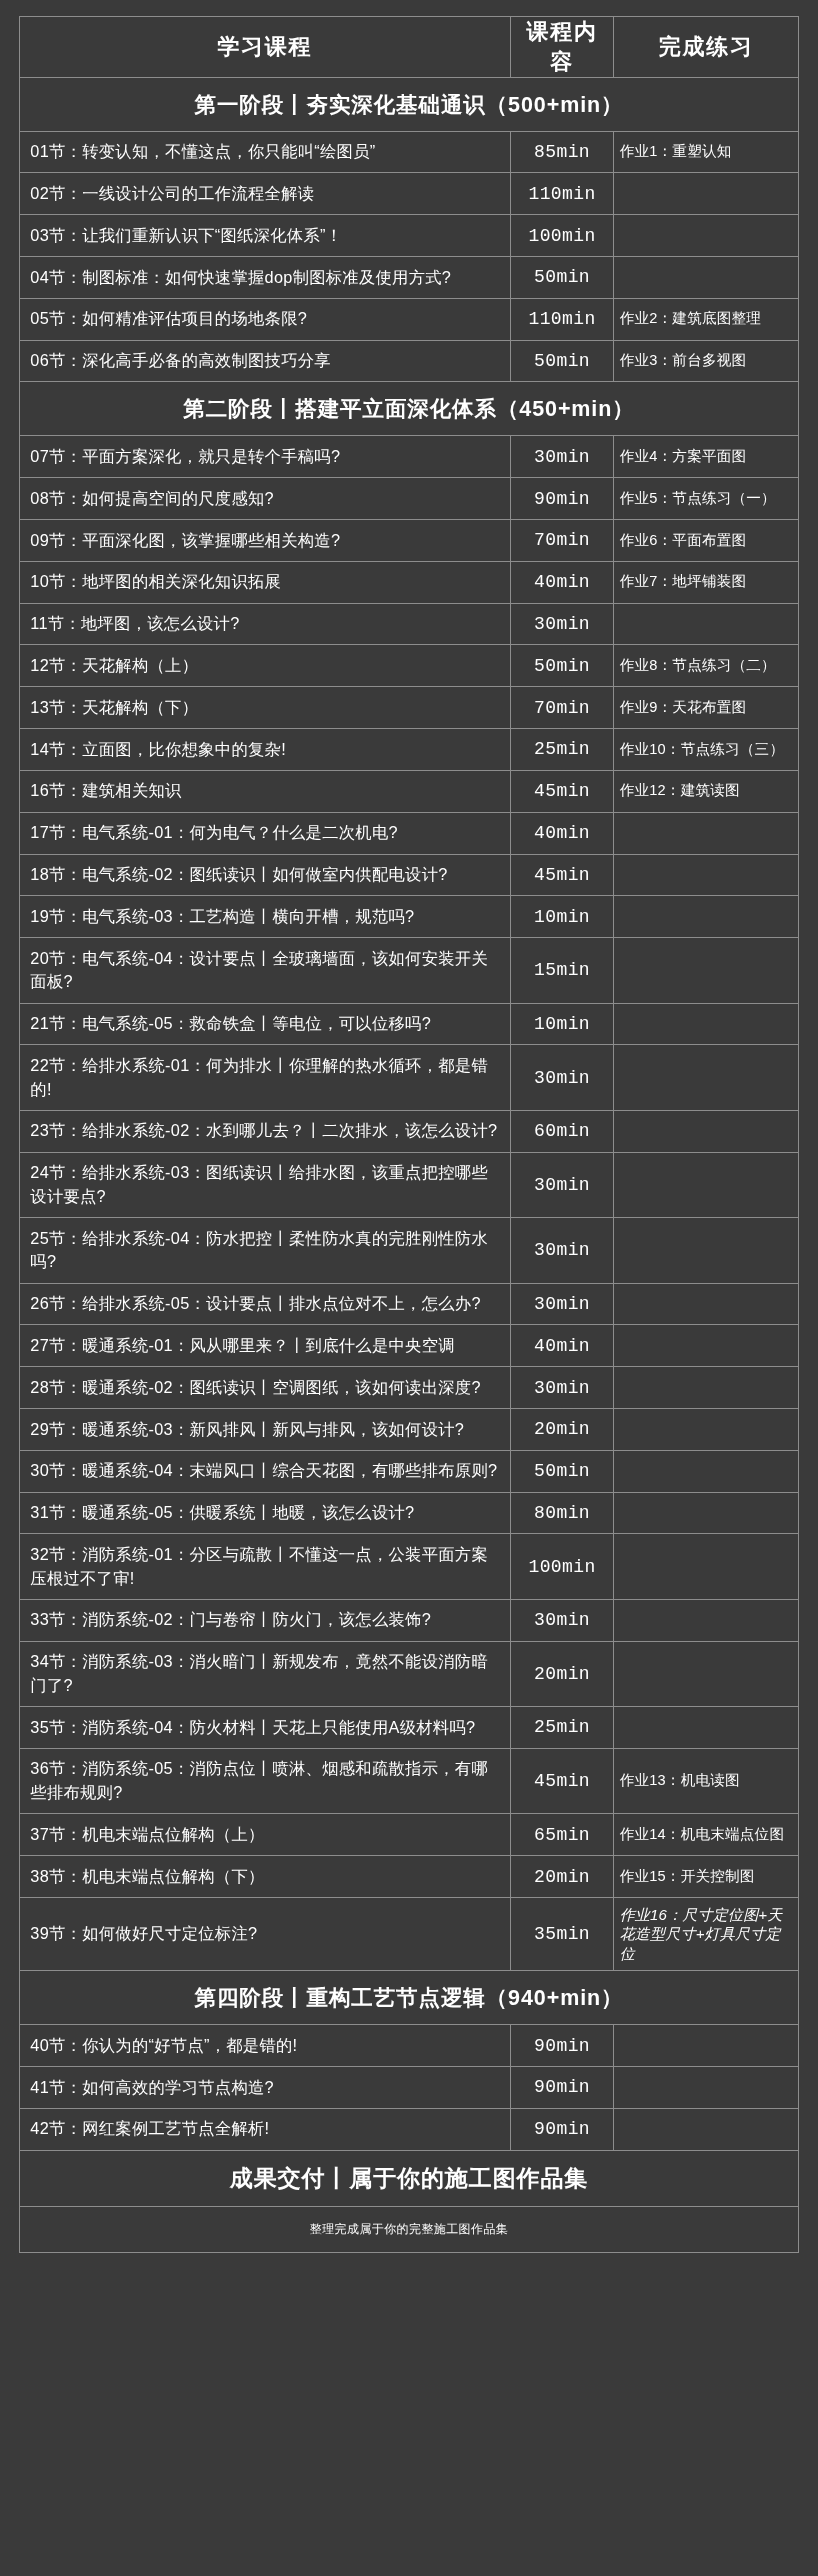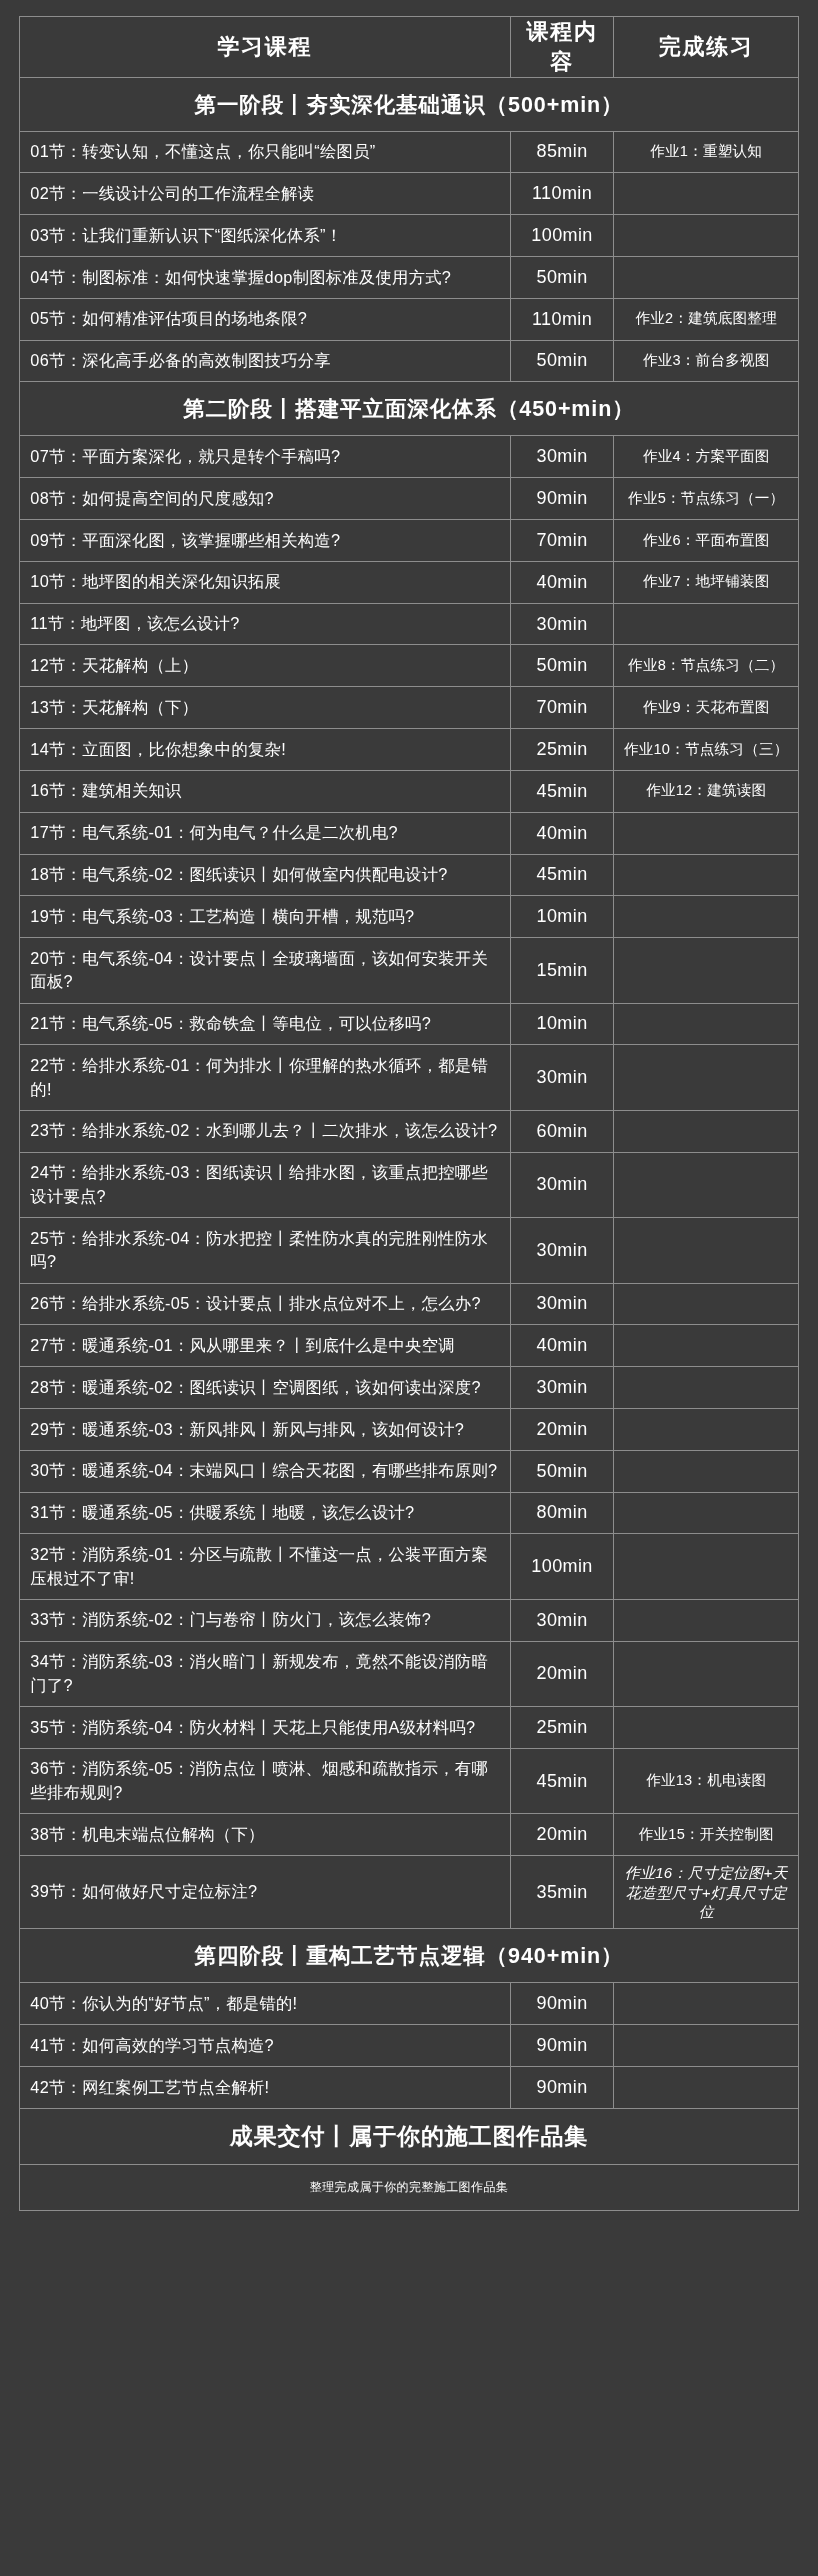--- a/index.html
+++ b/index.html
@@ -57,24 +57,24 @@
     line-height: 1.45;
     padding: 8.6px 10.3px;
     text-align: left;
     letter-spacing: 0.3px;
   }
   tr.lesson td.dur {
     font-size: 18px;
     text-align: center;
     padding: 5.2px 3.4px;
     letter-spacing: 0.4px;
+    font-family: Liberation Mono, monospace;
   }
   tr.lesson td.hw {
     font-size: 14.6px;
-    text-align: center;
     padding: 6.9px 5.2px;
     line-height: 1.35;
     letter-spacing: 0.2px;
   }
   tr.lesson td.hw.small {
     font-size: 15px;
     line-height: 1.3;
     font-style: italic;
   }
   tr.footer-title td {
@@ -286,20 +286,25 @@
           <td class="title">35节：消防系统-04：防火材料丨天花上只能使用A级材料吗?</td>
           <td class="dur">25min</td>
           <td class="hw"></td>
         </tr>
         <tr class="lesson">
           <td class="title">36节：消防系统-05：消防点位丨喷淋、烟感和疏散指示，有哪些排布规则?</td>
           <td class="dur">45min</td>
           <td class="hw">作业13：机电读图</td>
         </tr>
         <tr class="lesson">
+          <td class="title">37节：机电末端点位解构（上）</td>
+          <td class="dur">65min</td>
+          <td class="hw">作业14：机电末端点位图</td>
+        </tr>
+        <tr class="lesson">
           <td class="title">38节：机电末端点位解构（下）</td>
           <td class="dur">20min</td>
           <td class="hw">作业15：开关控制图</td>
         </tr>
         <tr class="lesson">
           <td class="title">39节：如何做好尺寸定位标注?</td>
           <td class="dur">35min</td>
           <td class="hw small">作业16：尺寸定位图+天花造型尺寸+灯具尺寸定位</td>
         </tr>
         <tr class="stage">

